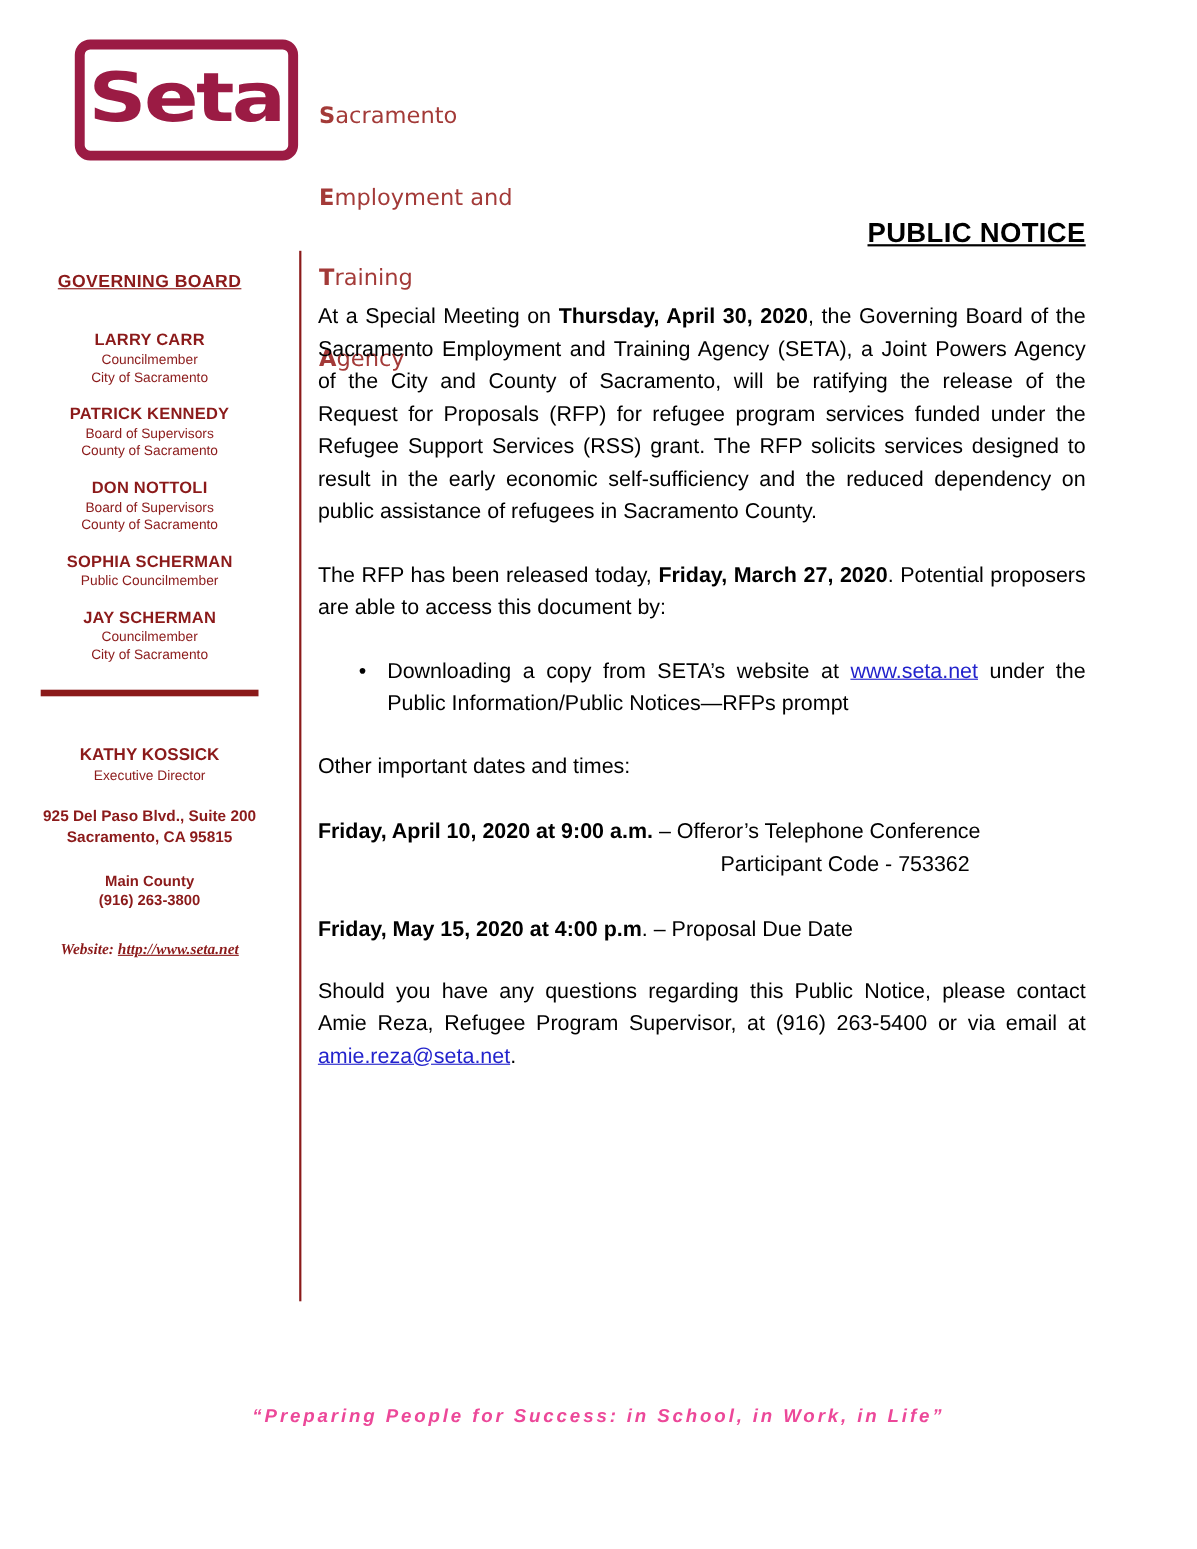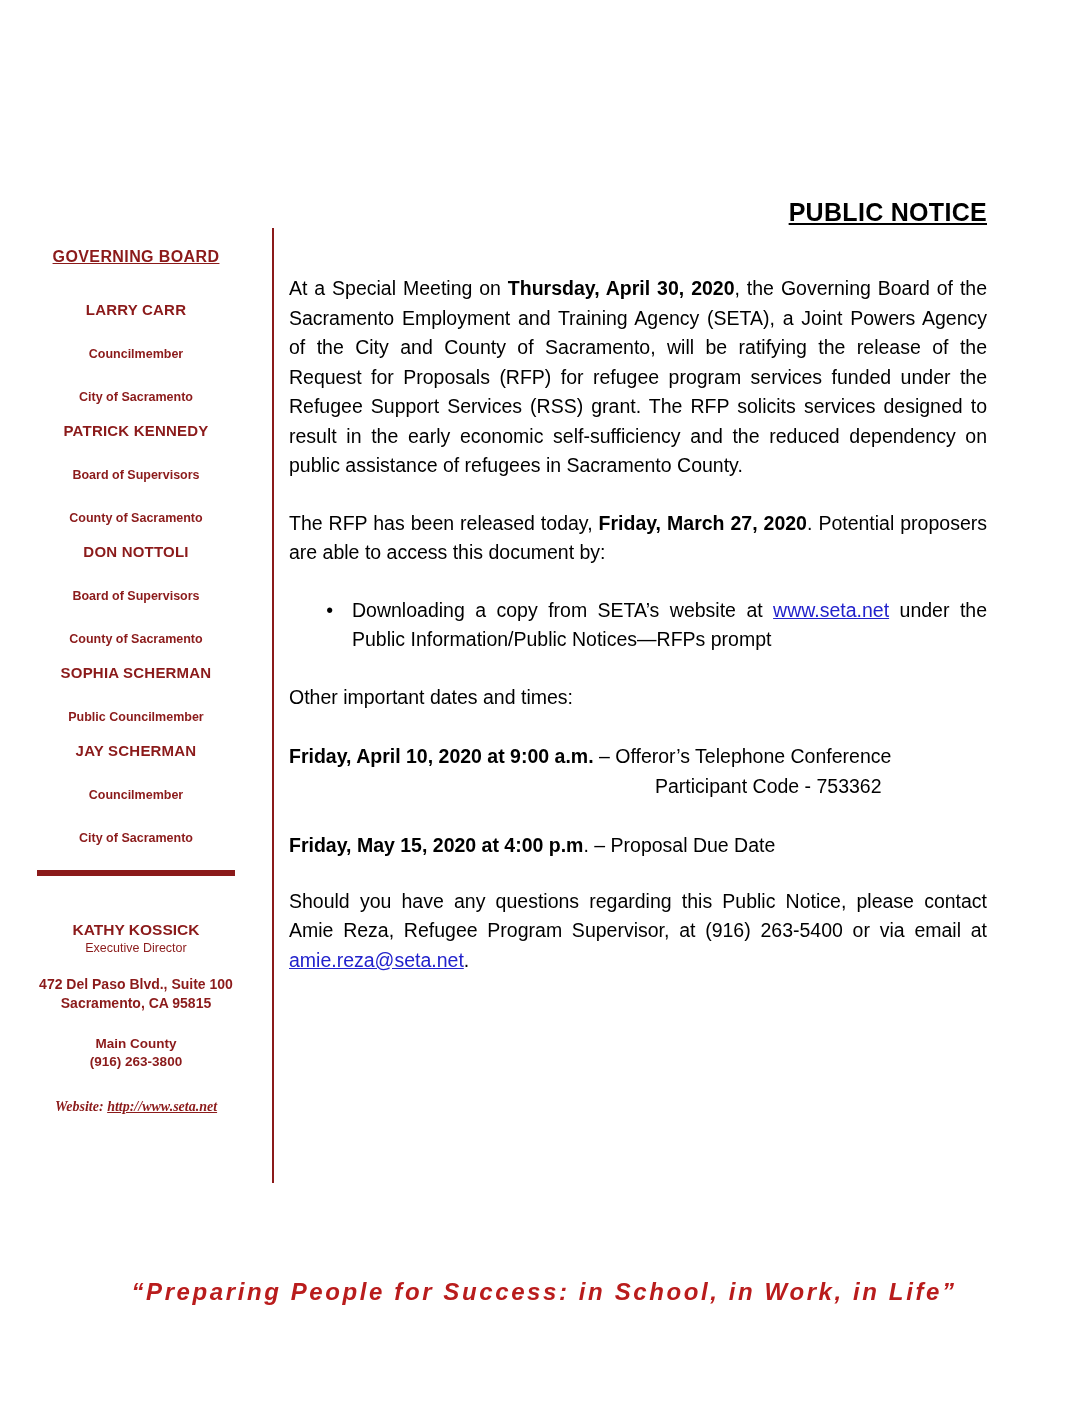--- a/index.html
+++ b/index.html
@@ -80,22 +80,21 @@
   .board-member { margin-bottom: 16px; }
   .member-name {
     font-size: 15px;
     font-weight: bold;
     letter-spacing: 0.2px;
     line-height: 19px;
   }
   .member-role {
     font-size: 12.5px;
     line-height: 16px;
-    font-weight: bold;
-    margin-top: 27px;
+    font-weight: normal;
   }
   .sidebar-rule {
     width: 198px;
     height: 6px;
     background: #8B1A1A;
     margin: 24px auto 0 auto;
   }
   .director-block { margin-top: 44px; }
   .director-name {
     font-size: 15.5px;
@@ -197,33 +196,44 @@
     padding-left: 366px;
   }
 
   
   .footer {
     position: absolute;
     left: 0;
     top: 1278px;
     width: 1088px;
     text-align: center;
-    font-size: 24px;
+    font-size: 17px;
     font-weight: bold;
     font-style: italic;
     letter-spacing: 2.6px;
-    color: #b91c1c;
+    color: #ec4899;
     font-family: "Liberation Sans", sans-serif;
   }
 </style>
 </head>
 <body>
 
 <div class="page">
 
+  <div class="letterhead">
+    <div class="logo-box">
+      <span class="logo-word">Seta</span>
+    </div>
+    <div class="agency-name">
+      <div><span class="cap">S</span><span>acramento</span></div>
+      <div><span class="cap">E</span><span>mployment and</span></div>
+      <div><span class="cap">T</span><span>raining</span></div>
+      <div><span class="cap">A</span><span>gency</span></div>
+    </div>
+  </div>
 
   <div class="sidebar">
     <div class="sidebar-title">GOVERNING BOARD</div>
 
     <div class="board-member">
       <div class="member-name">LARRY CARR</div>
       <div class="member-role">Councilmember</div>
       <div class="member-role">City of Sacramento</div>
     </div>
     <div class="board-member">
@@ -247,21 +257,21 @@
     </div>
 
     <div class="sidebar-rule"></div>
 
     <div class="director-block">
       <div class="director-name">KATHY KOSSICK</div>
       <div class="director-role">Executive Director</div>
     </div>
 
     <div class="address">
-      <div>472 Del Paso Blvd., Suite 100</div>
+      <div>925 Del Paso Blvd., Suite 200</div>
       <div>Sacramento, CA 95815</div>
     </div>
 
     <div class="phone-block">
       <div>Main County</div>
       <div>(916) 263-3800</div>
     </div>
 
 
     <div class="website-line"><span>Website: </span><span class="url">http://www.seta.net</span></div>

